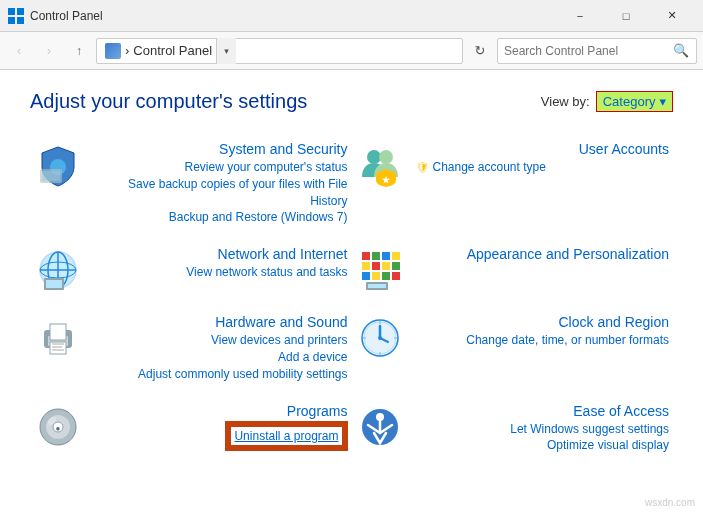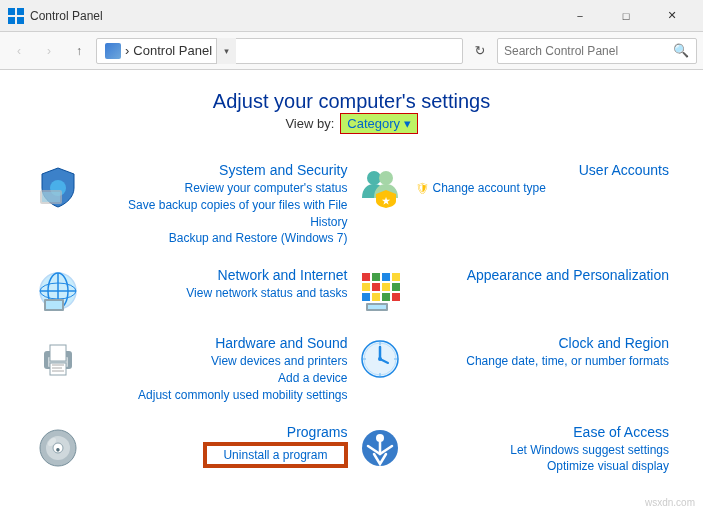--- a/index.html
+++ b/index.html
@@ -130,21 +130,20 @@
     .content {
       padding: 20px 30px;
     }
 
     
     .header-row {
       display: flex;
       align-items: center;
       justify-content: space-between;
       margin-bottom: 20px;
-      flex-direction: column;
     }
     .page-title {
       font-size: 20px;
       font-weight: 300;
       color: #003399;
     }
     .view-by {
       display: flex;
       align-items: center;
       gap: 6px;
@@ -196,23 +195,24 @@
     }
     .item-link {
       font-size: 12px;
       color: #0066cc;
       cursor: pointer;
       display: block;
       line-height: 1.4;
       text-decoration: none;
     }
     .item-link.highlighted {
-      border: 4px solid #c2410c;
+      border: 6px solid #c2410c;
       display: inline-block;
-      padding: 1px 16px;
+      padding: 1px 3px;
+      text-decoration: underline;
     }
 
     
     .watermark {
       position: fixed;
       bottom: 13px;
       right: 8px;
       font-size: 10px;
       color: #ccc;
     }

